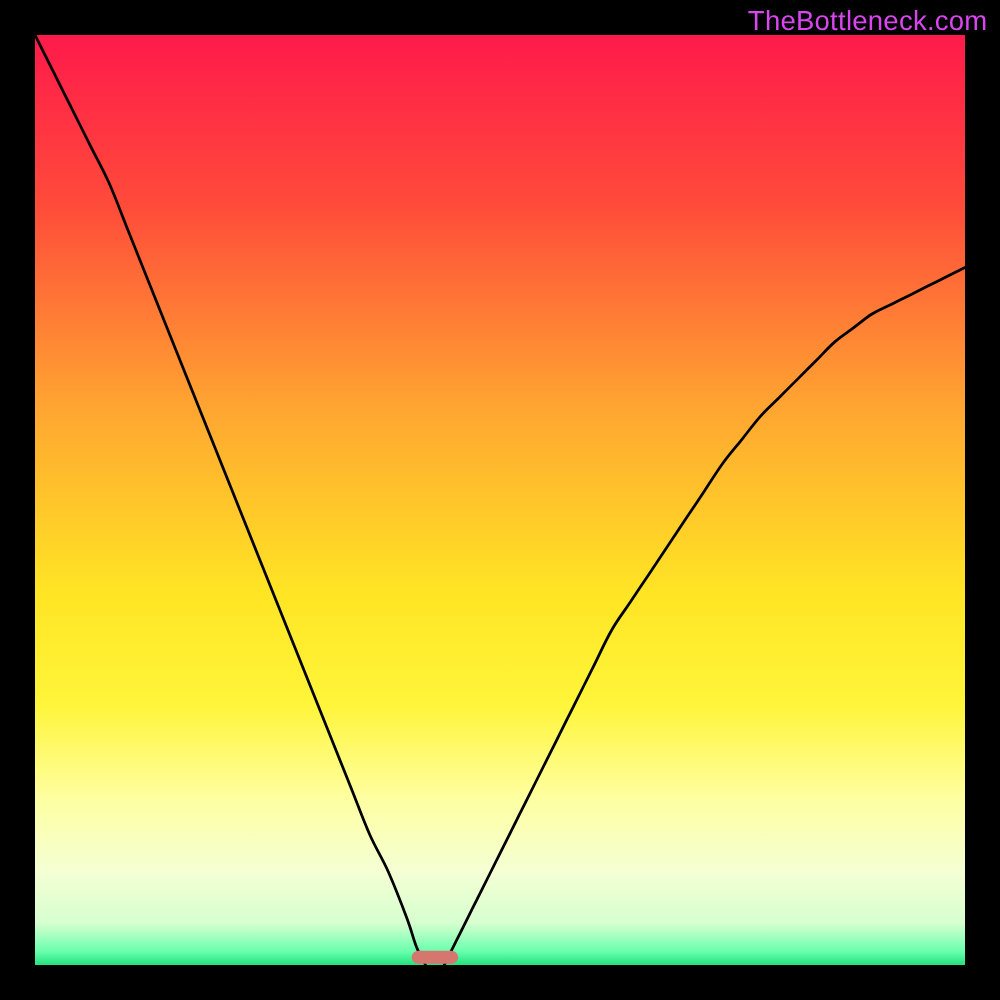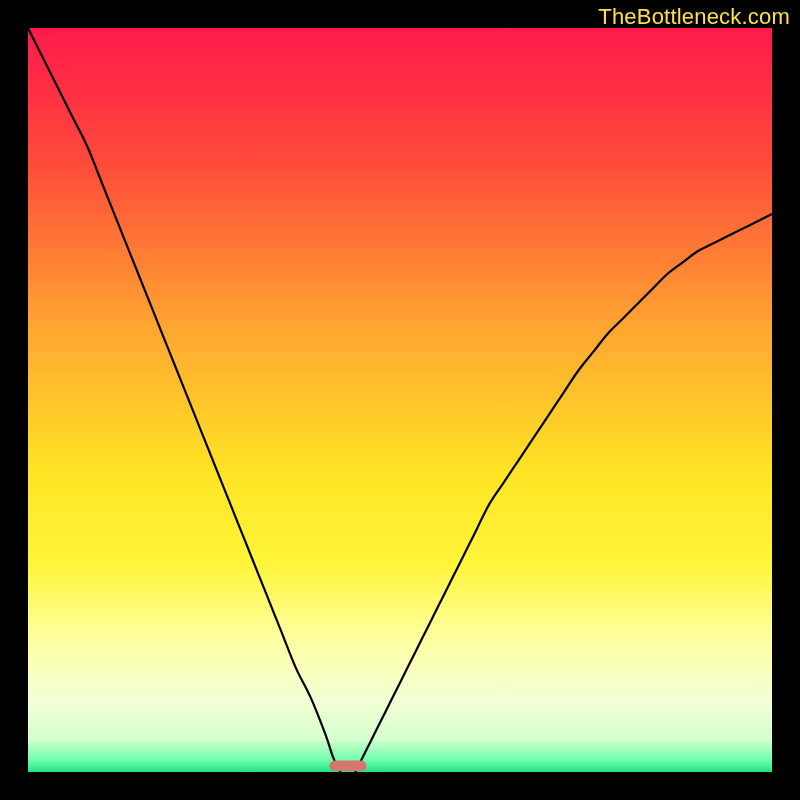--- a/index.html
+++ b/index.html
@@ -24,21 +24,21 @@
     left: 28px;
     top: 28px;
     width: 744px;
     height: 744px;
     overflow: hidden;
   }
   .watermark {
     position: absolute;
     top: 4px;
     right: 10px;
-    color: #fde047;
+    color: #d946ef;
     font-size: 22px;
     font-weight: 500;
     letter-spacing: 0.2px;
     user-select: none;
   }
   svg { display: block; }
 </style>
 </head>
 <body>
 

